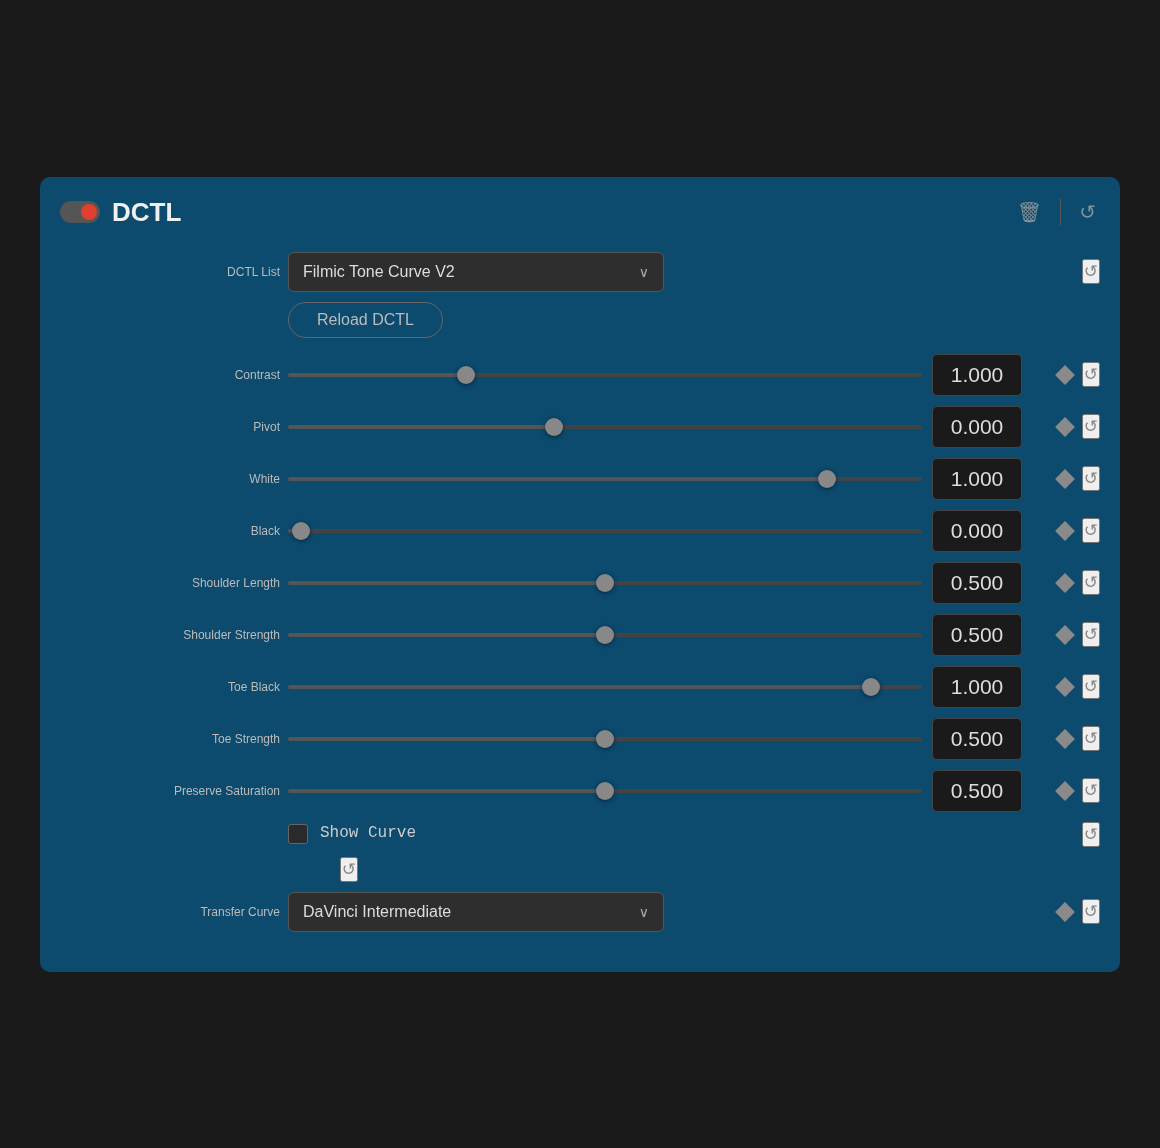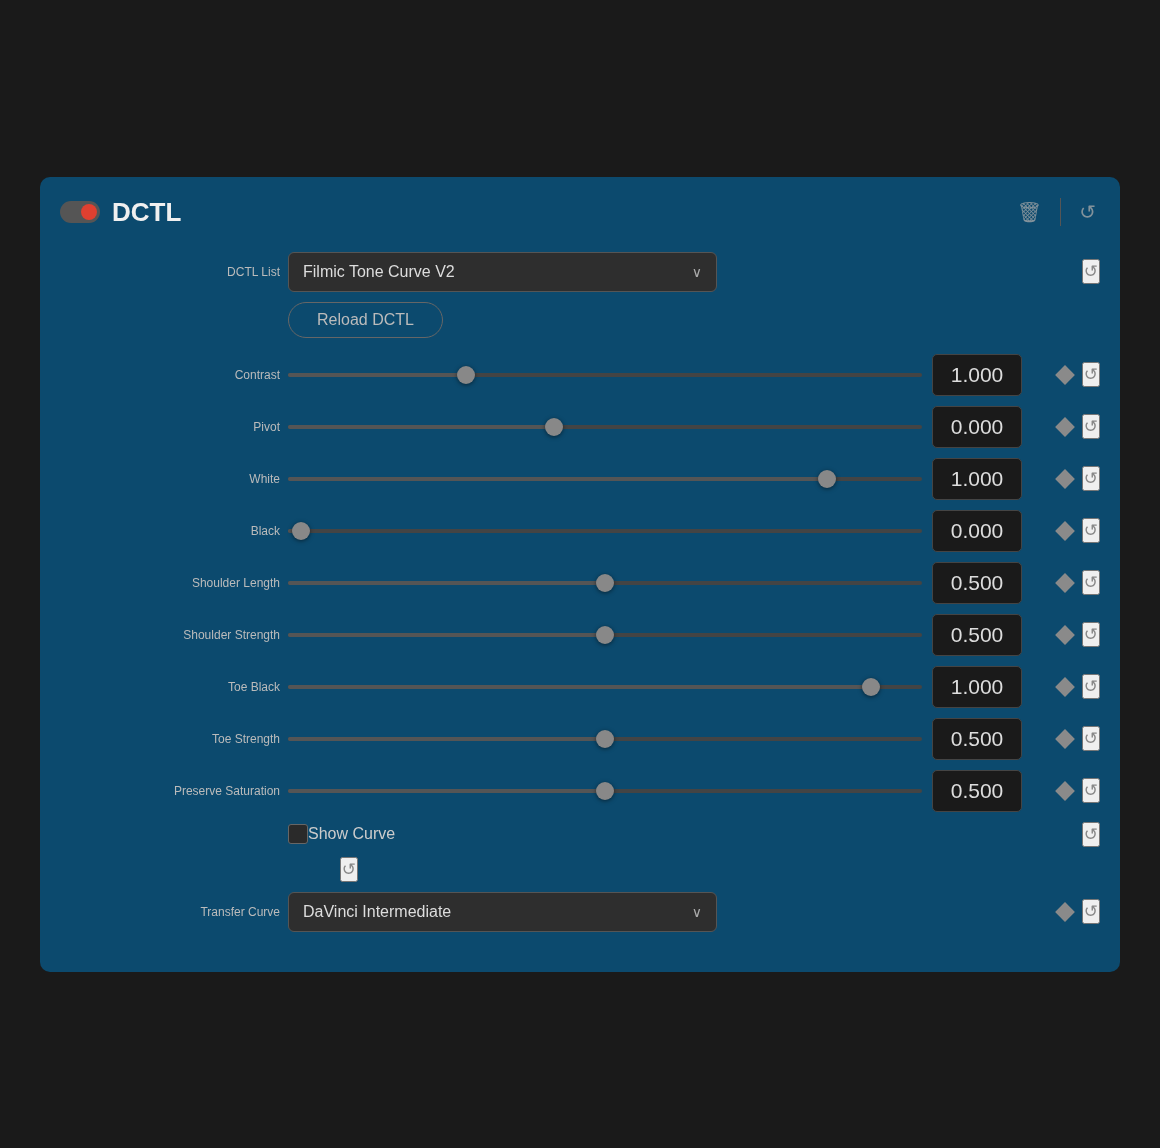--- a/index.html
+++ b/index.html
@@ -102,21 +102,21 @@
       background: #2e2e2e;
       border: 1px solid #555;
       border-radius: 6px;
       color: #ddd;
       font-size: 16px;
       padding: 10px 14px;
       display: flex;
       align-items: center;
       justify-content: space-between;
       cursor: pointer;
-      width: 429px;
+      width: 376px;
     }
     .dropdown .chevron {
       color: #aaa;
       font-size: 14px;
       margin-left: 10px;
     }
     
     .reload-btn {
       background: transparent;
       border: 1.5px solid #666;
@@ -180,22 +180,22 @@
       cursor: pointer;
     }
     .reset-icon {
       color: #888;
       font-size: 17px;
       cursor: pointer;
     }
     
     .checkbox-row {
       display: flex;
-      align-items: center;
-      gap: 0;
+      gap: 12px;
+      font-family: Liberation Mono, monospace;
     }
     .checkbox-box {
       width: 20px;
       height: 20px;
       border: 1.5px solid #666;
       background: #2a2a2a;
       border-radius: 3px;
       flex-shrink: 0;
       cursor: pointer;
     }

